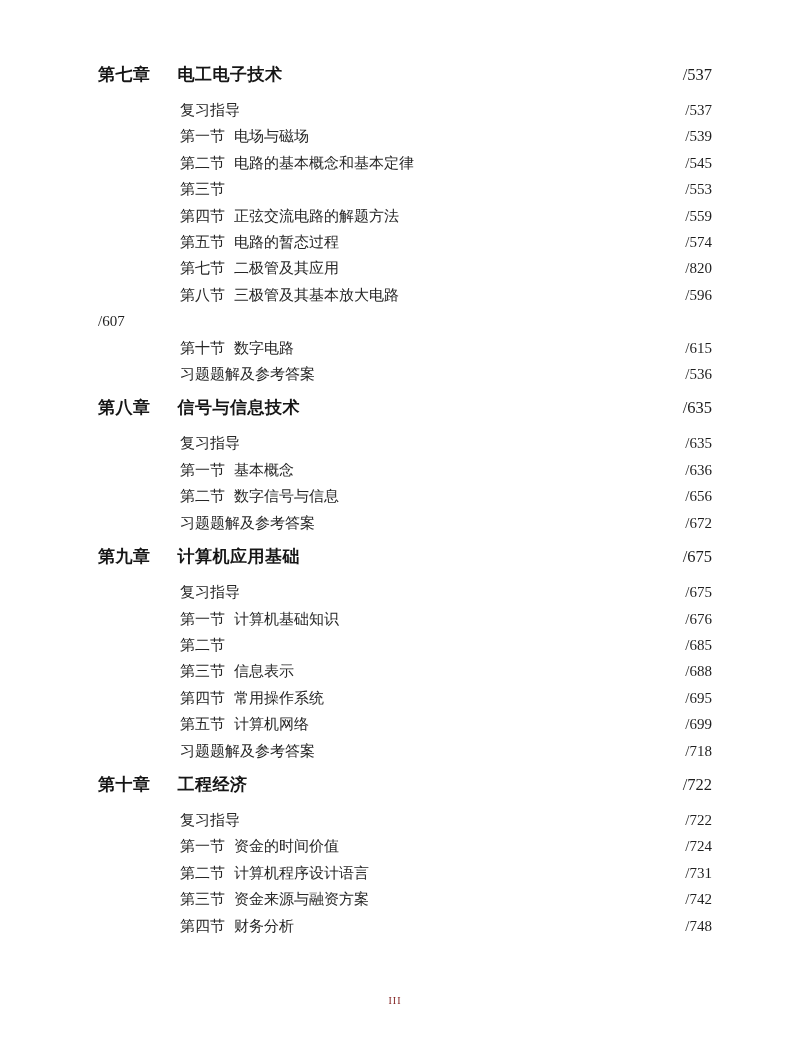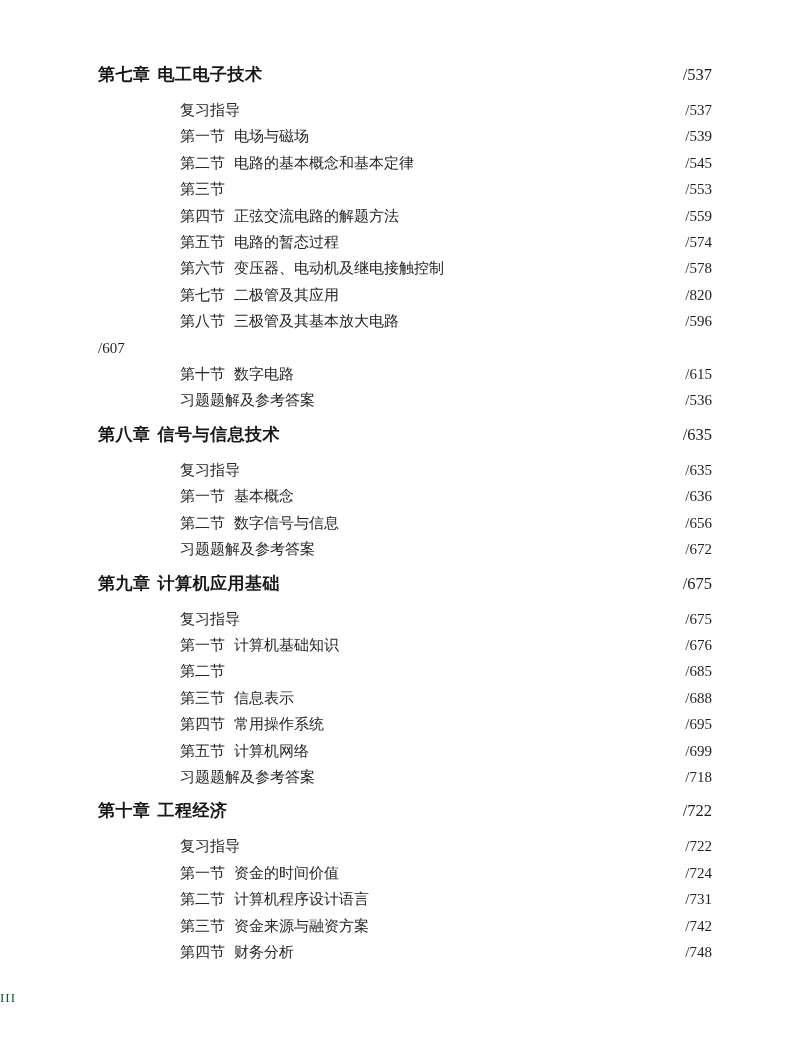--- a/index.html
+++ b/index.html
@@ -24,21 +24,21 @@
     align-items: baseline;
     line-height: 26px;
     margin: 8px 0 9px 0;
     font-family: "Liberation Sans", sans-serif;
     font-weight: bold;
     font-size: 17px;
     color: #161616;
     letter-spacing: 0.5px;
   }
   .chapter-block:first-child .chapter-row { margin-top: 0; }
-  .chapter-left { display: flex; gap: 7px; }
+  .chapter-left { display: flex; gap: 27px; }
   .chapter-page {
     font-family: "Liberation Serif", serif;
     font-weight: normal;
     font-size: 16.5px;
     color: #1d1d1d;
     letter-spacing: 0;
   }
   .section-row {
     display: flex;
     justify-content: space-between;
@@ -54,23 +54,23 @@
   }
   .section-page {
     font-size: 15px;
     color: #1f1f1f;
   }
   .footer {
     position: absolute;
     left: 0;
     right: 0;
     bottom: 49px;
-    text-align: left;
-    font-size: 13px;
-    color: #14532d;
+    text-align: center;
+    font-size: 10px;
+    color: #7f1d1d;
     letter-spacing: 1px;
   }
 </style>
 </head>
 <body>
 
 <div class="page">
 
   <main class="toc">
   <section class="chapter-block">
@@ -122,27 +122,20 @@
   </div>
 
   <div class="section-row">
     <span class="section-left">
       <span>第五节</span>
       <span>电路的暂态过程</span>
     </span>
     <span class="section-page">/574</span>
   </div>
 
-  <div class="section-row">
-    <span class="section-left">
-      <span>第六节</span>
-      <span>变压器、电动机及继电接触控制</span>
-    </span>
-    <span class="section-page">/578</span>
-  </div>
 
   <div class="section-row">
     <span class="section-left">
       <span>第七节</span>
       <span>二极管及其应用</span>
     </span>
     <span class="section-page">/820</span>
   </div>
 
   <div class="section-row">

